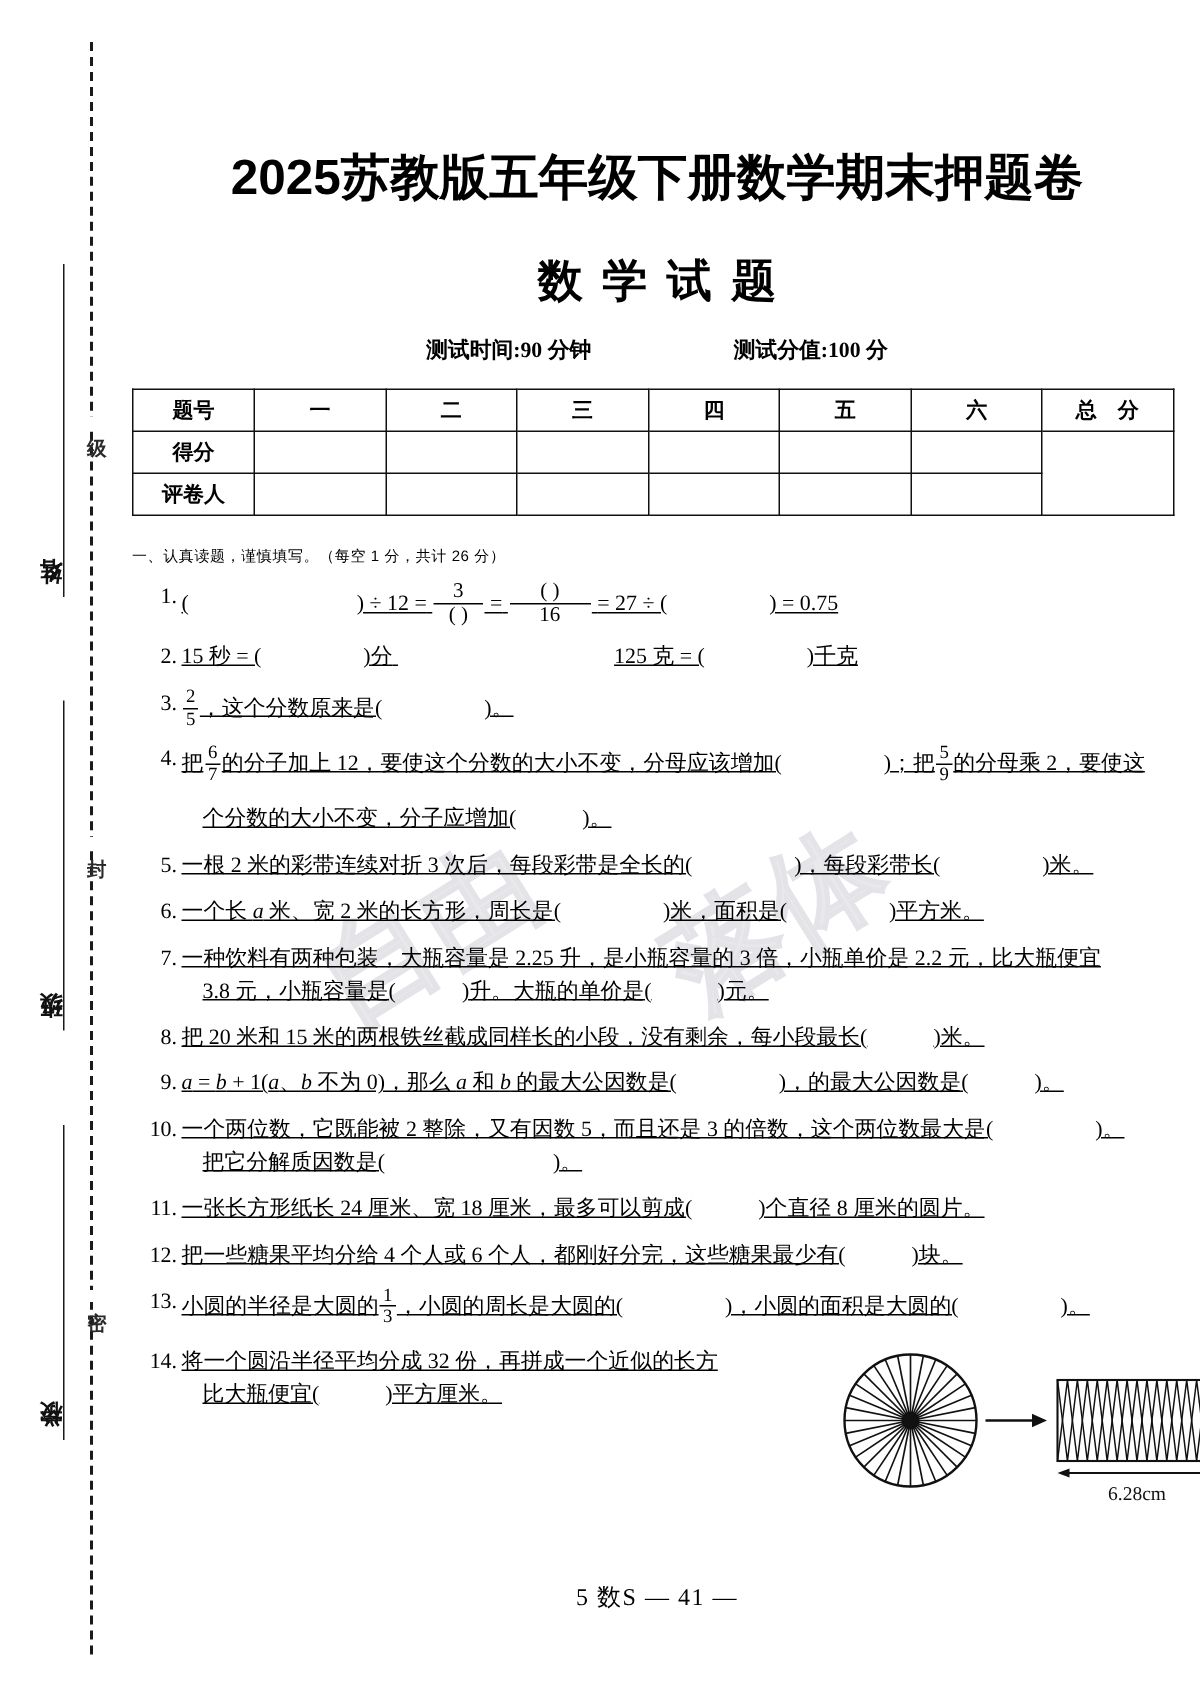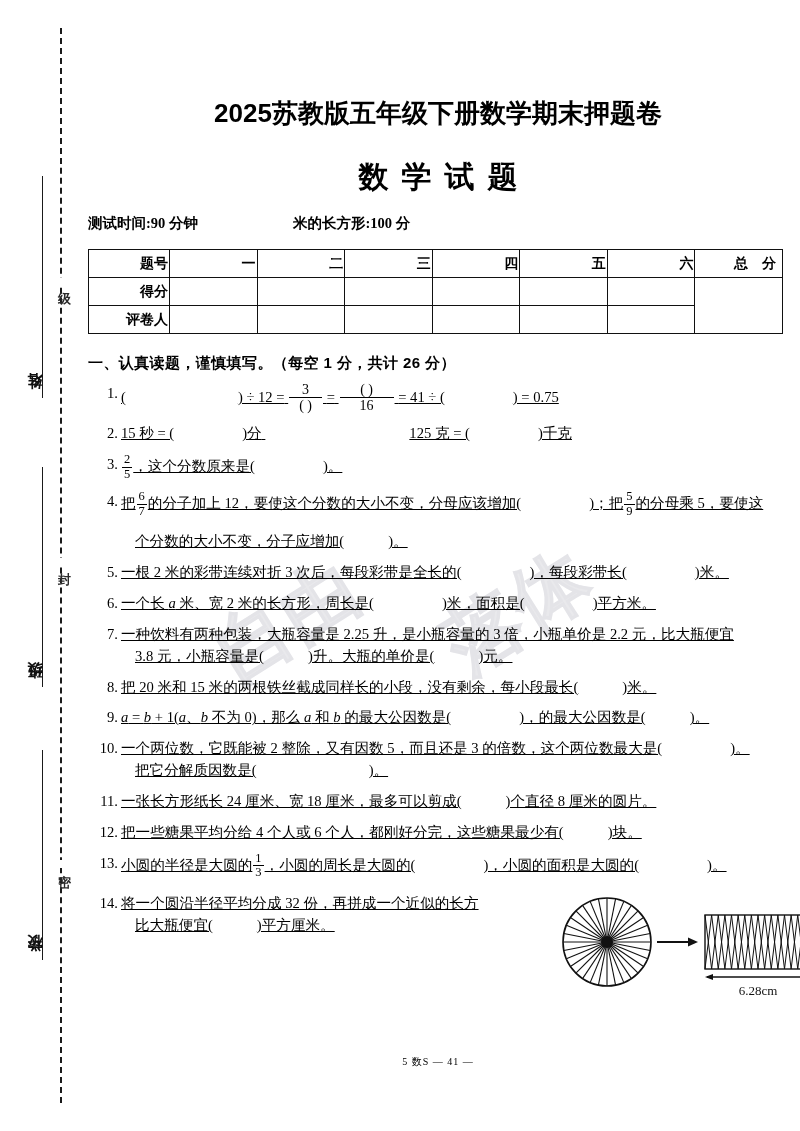--- a/index.html
+++ b/index.html
@@ -97,67 +97,68 @@
     left: 88px;
     top: 0;
     width: 700px;
     height: 1131px;
   }
   .main-title {
     margin-top: 96px;
     text-align: center;
     font-family: "Liberation Sans", sans-serif;
     font-weight: 700;
-    font-size: 26px;
+    font-size: 33px;
     letter-spacing: 0px;
     color: #000;
     white-space: nowrap;
   }
   .sub-title {
     margin-top: 26px;
     text-align: center;
     font-family: "Liberation Serif", serif;
     font-weight: 700;
     font-size: 30px;
     letter-spacing: 13px;
     padding-left: 13px;
     color: #000;
   }
   .meta-row {
     margin-top: 16px;
     display: flex;
+    justify-content: center;
     gap: 95px;
     font-size: 14.5px;
     font-weight: 600;
   }
 
   
   .score-table {
     margin-top: 16px;
     width: 695px;
     border-collapse: collapse;
     table-layout: fixed;
   }
   .score-table td {
     border: 1.2px solid #111;
     height: 25px;
-    text-align: right;
+    text-align: center;
     font-family: "Liberation Sans", sans-serif;
     font-size: 14px;
     font-weight: 700;
     color: #000;
   }
   .score-table td.lbl { width: 78px; }
   .score-table td.total-head { letter-spacing: 5px; padding-left: 5px; margin-top: 48px; }
 
   
   .section-title {
     margin-top: 20px;
-    font-size: 15px;
-    font-weight: 700;
+    font-size: 10px;
+    font-weight: 400;
     font-family: "Liberation Sans", sans-serif;
     letter-spacing: 0.4px;
   }
 
   .qlist { margin-top: 10px; }
   .q {
     display: flex;
     align-items: flex-start;
     font-size: 14.6px;
     line-height: 1.5;
@@ -208,21 +209,21 @@
     margin-top: 2px;
   }
 
   
   .footer {
     position: absolute;
     left: 0;
     right: 0;
     top: 1055px;
     text-align: center;
-    font-size: 10px;
+    font-size: 16px;
     font-family: "Liberation Serif", serif;
   }
   .footer .fs { letter-spacing: 1px; }
 </style>
 </head>
 <body>
 
 <div id="page">
 
   <div class="watermark">
@@ -244,21 +245,21 @@
   <div class="margin-rule" style="top:750px; height:210px;"></div>
   <div class="margin-label" style="top:960px;">学校</div>
 
   <div class="sheet">
 
     <div class="main-title">2025苏教版五年级下册数学期末押题卷</div>
     <div class="sub-title">数学试题</div>
 
     <div class="meta-row">
       <span>测试时间:90 分钟</span>
-      <span>米的长方形:100 分</span>
+      <span>测试分值:100 分</span>
     </div>
 
     <table class="score-table">
       <tbody>
           <tr>
         <td class="lbl">题号</td>
         <td>一</td>
         <td>二</td>
         <td>三</td>
         <td>四</td>
@@ -298,21 +299,21 @@
           <span>(</span><span class="gap-l"></span><span>) ÷ 12 =</span>
           <span class="frac big wide">
             <span class="num">3</span>
             <span class="den">( )</span>
           </span>
           <span>=</span>
           <span class="frac big wider">
             <span class="num">( )</span>
             <span class="den">16</span>
           </span>
-          <span>= 41 ÷ (</span><span class="gap-m"></span><span>) = 0.75</span>
+          <span>= 27 ÷ (</span><span class="gap-m"></span><span>) = 0.75</span>
         </span>
       </div>
 
       <div class="q">
         <span class="qnum">2.</span>
         <span class="qbody">
           <span>15 秒 = (</span><span class="gap-m"></span><span>)分</span>
           <span class="gap-xl"></span>
           <span>125 克 = (</span><span class="gap-m"></span><span>)千克</span>
         </span>
@@ -322,21 +323,21 @@
         <span class="qnum">3.</span>
         <span class="qbody">
           <span class="frac"><span class="num">2</span><span class="den">5</span></span><span>，这个分数原来是(</span><span class="gap-m"></span><span>)。</span>
         </span>
       </div>
 
       <div class="q">
         <span class="qnum">4.</span>
         <span class="qbody">
           <span class="qline">
-            <span>把</span><span class="frac"><span class="num">6</span><span class="den">7</span></span><span>的分子加上 12，要使这个分数的大小不变，分母应该增加(</span><span class="gap-m"></span><span>)；把</span><span class="frac"><span class="num">5</span><span class="den">9</span></span><span>的分母乘 5，要使这</span>
+            <span>把</span><span class="frac"><span class="num">6</span><span class="den">7</span></span><span>的分子加上 12，要使这个分数的大小不变，分母应该增加(</span><span class="gap-m"></span><span>)；把</span><span class="frac"><span class="num">5</span><span class="den">9</span></span><span>的分母乘 2，要使这</span>
           </span>
           <span class="qline indent" style="display:block;margin-top:12px;">
             <span>个分数的大小不变，分子应增加(</span><span class="gap-s"></span><span>)。</span>
           </span>
         </span>
       </div>
 
       <div class="q">
         <span class="qnum">5.</span>
         <span class="qbody">

